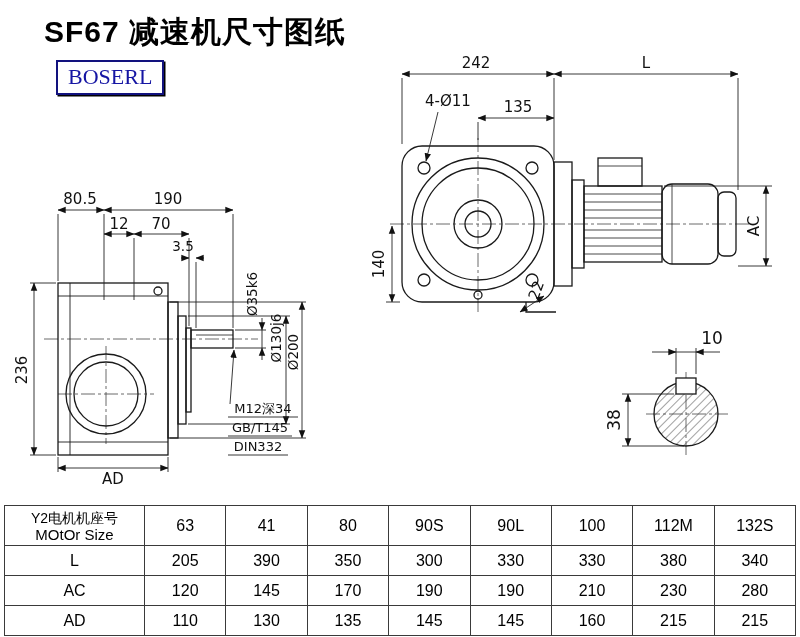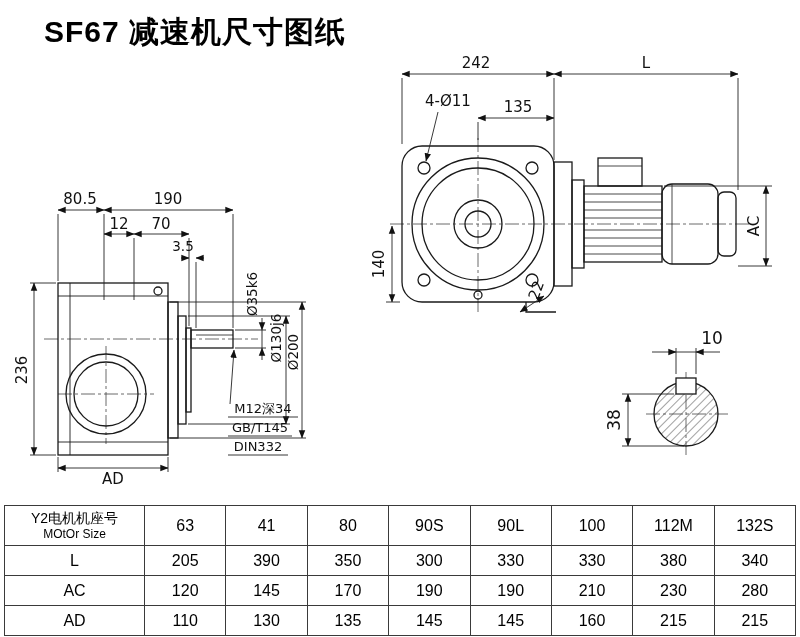--- a/index.html
+++ b/index.html
@@ -17,28 +17,29 @@
   svg.drawing { position:absolute; left:0; top:0; }
   svg text { font-family:"DejaVu Sans","Liberation Sans",sans-serif; }
 
   table.dim-table { position:absolute; left:4px; top:505px; width:792px; height:130px;
                     border-collapse:collapse; table-layout:fixed; text-align:center;
                     font-size:16px; background:#fff; }
   table.dim-table td { border:1px solid #3a3a3a; vertical-align:middle; padding:0; }
   table.dim-table tr:first-child { height:40px; }
   table.dim-table tr { height:30px; }
   .hdr-l1 { font-size:14px; line-height:17px; }
-  .hdr-l2 { font-size:12px; line-height:15px; }
+  .hdr-l2 { font-size:15px; line-height:15px; }
 </style>
 </head>
 <body>
 
 <div id="canvas">
 
   <div class="title">SF67 减速机尺寸图纸</div>
+  <div class="logo">BOSERL</div>
 
   <svg class="drawing" width="800" height="505" viewBox="0 0 800 505">
     <defs>
       <marker id="arr" viewBox="0 0 10 10" refX="9.5" refY="5" markerWidth="9" markerHeight="9" orient="auto-start-reverse" markerUnits="strokeWidth">
         <path d="M0,1 L10,5 L0,9 z" fill="#111"></path>
       </marker>
       <pattern id="hatch" width="6" height="6" patternUnits="userSpaceOnUse" patternTransform="rotate(45)">
         <line x1="0" y1="0" x2="0" y2="6" stroke="#444" stroke-width="1"></line>
       </pattern>
     </defs>

